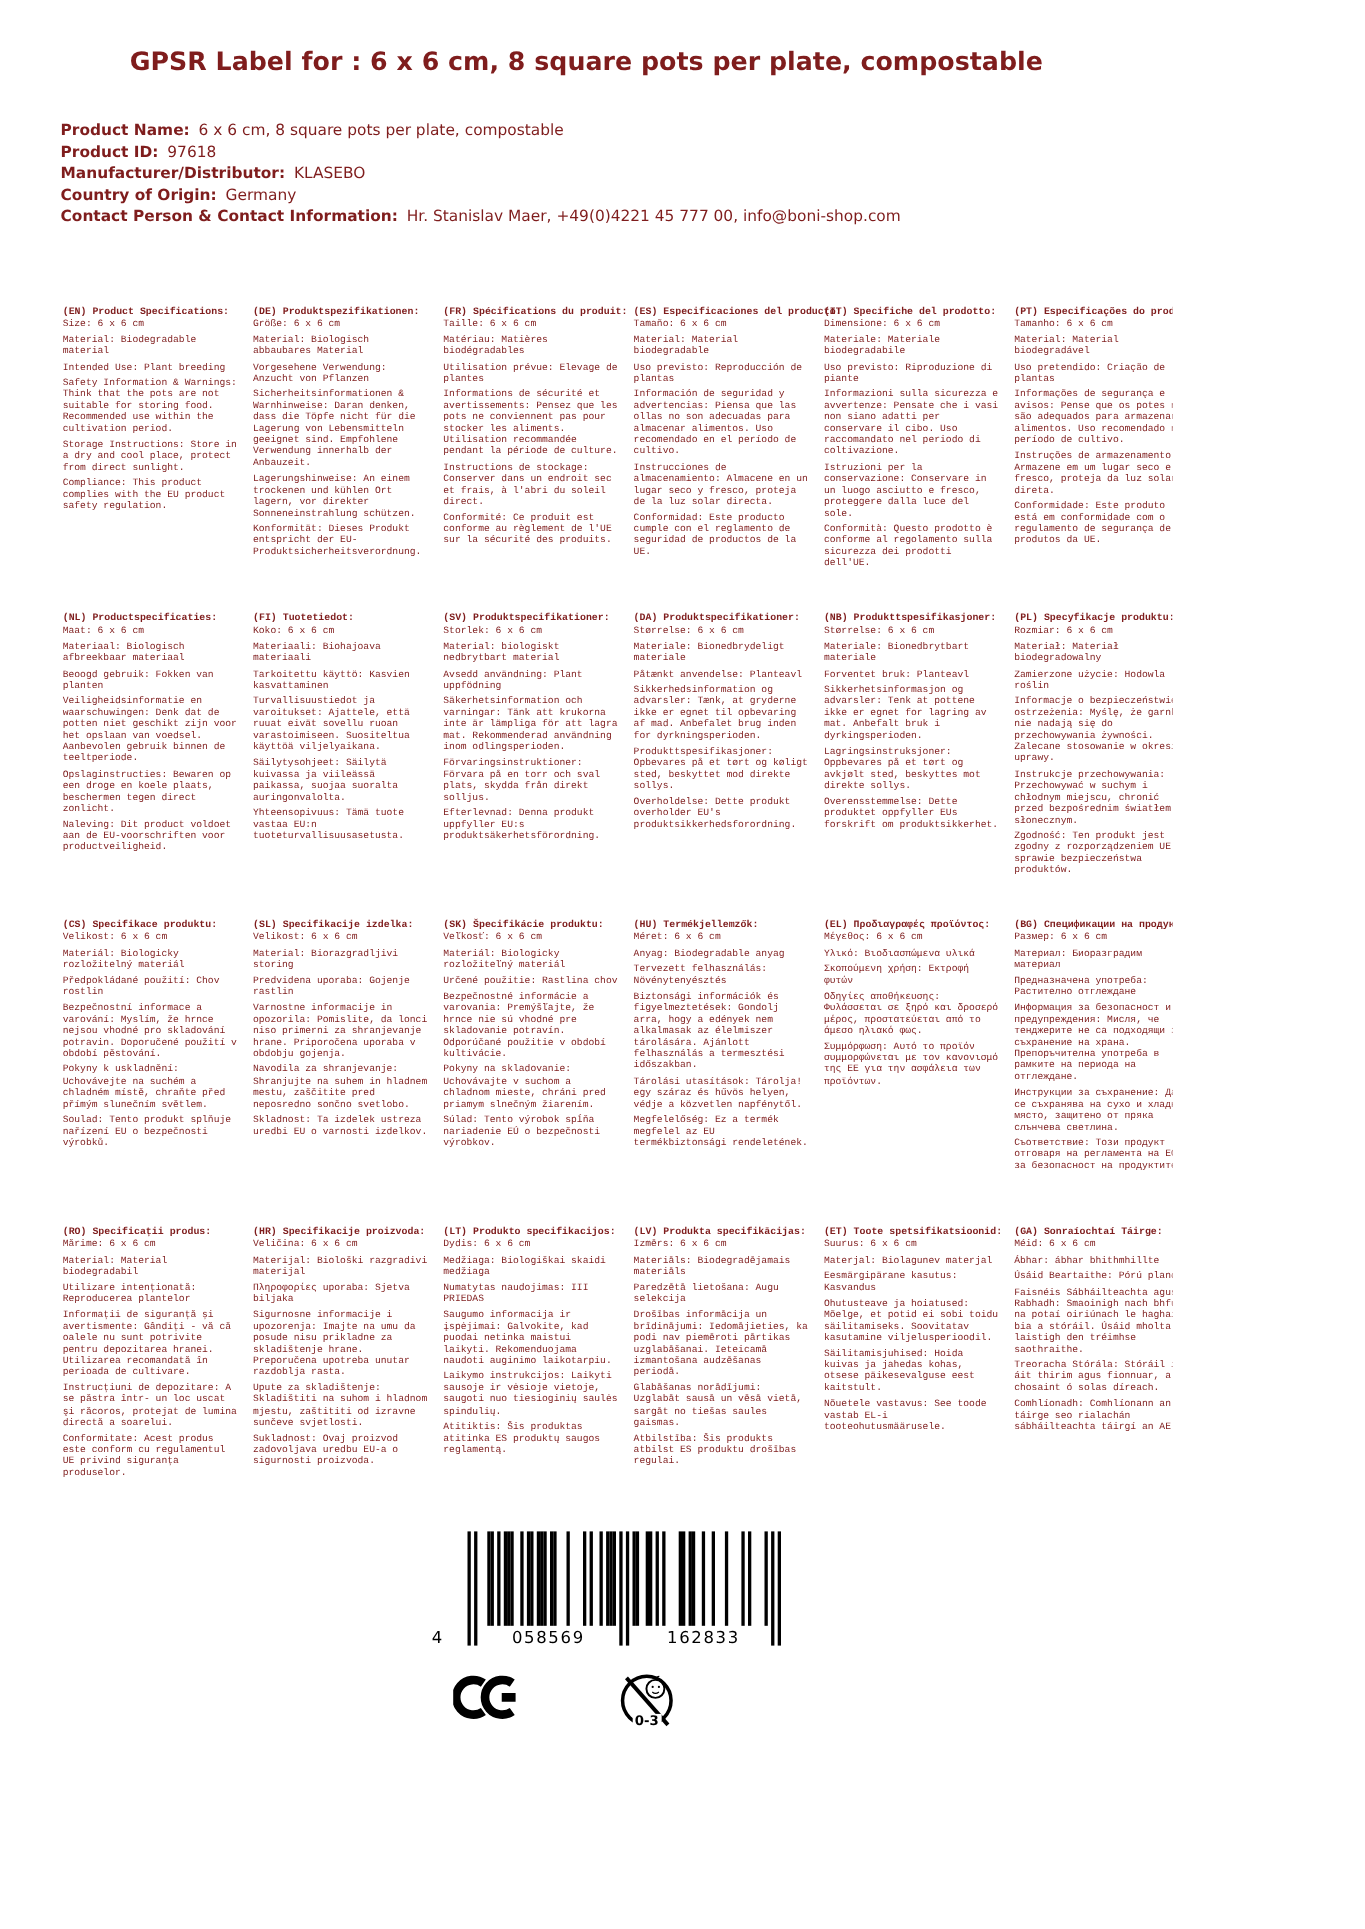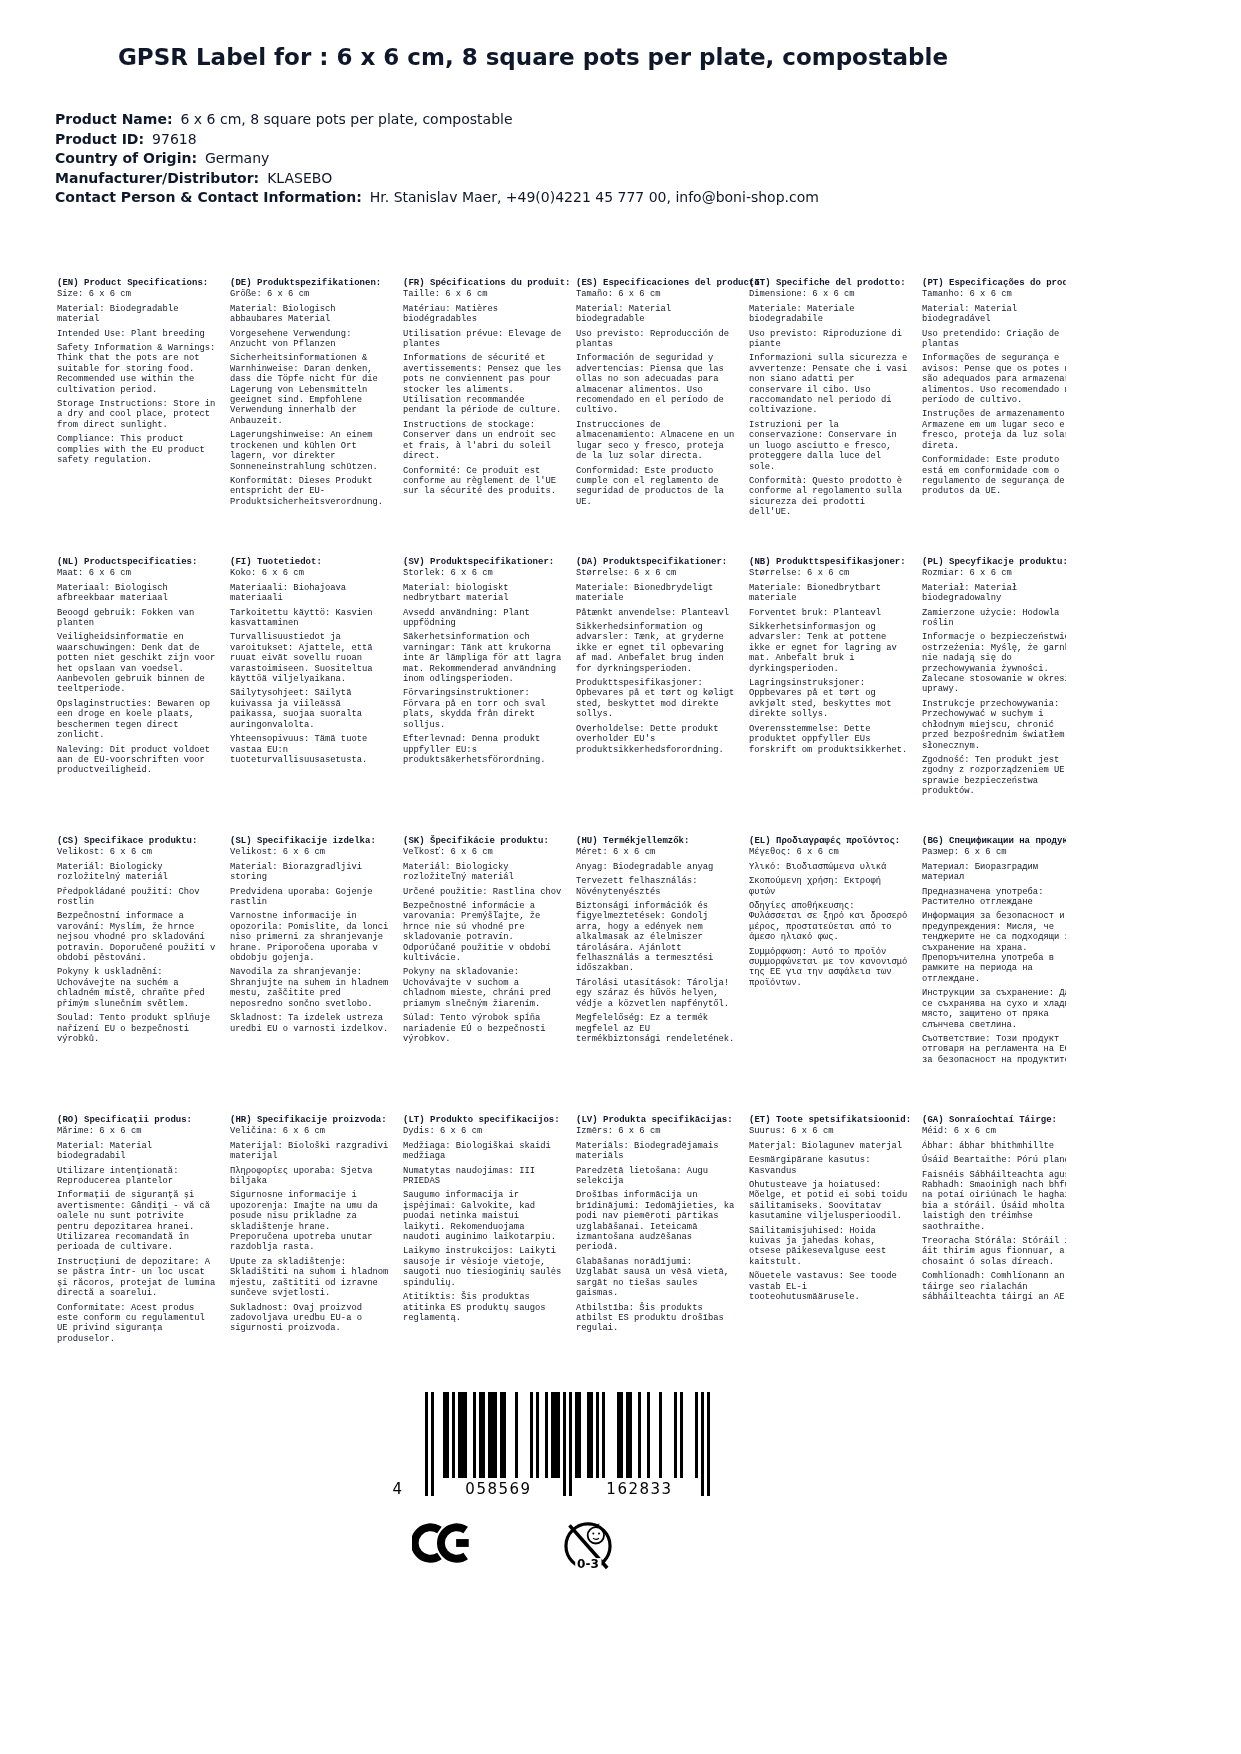--- a/index.html
+++ b/index.html
@@ -1,19 +1,19 @@
 <!DOCTYPE html>
 <html><head>
 <meta charset="utf-8">
 <style>
   * { margin:0; padding:0; box-sizing:border-box; }
   html,body { background:#fff; }
   .page {
     position:relative; width:1066px; height:1754px; background:#fff;
-    font-family:"DejaVu Sans","Liberation Sans",sans-serif; color:#0f172a; overflow:hidden;
+    font-family:"DejaVu Sans","Liberation Sans",sans-serif; color:#7f1d1d; overflow:hidden;
   }
   .title {
     position:absolute; top:44px; left:0; width:100%;
     text-align:center; font-size:23px; font-weight:700;
   }
   .product-info {
     position:absolute; top:110px; left:55px; font-size:14px; line-height:19.5px;
   }
   .pi-label { font-weight:700; margin-right:8px; }
   .grid {
@@ -36,23 +36,23 @@
 <div class="page">
 
   <h1 class="title">GPSR Label for : 6 x 6 cm, 8 square pots per plate, compostable</h1>
 
   <div class="product-info">
   <div class="pi-line"><span class="pi-label">Product Name:</span><span class="pi-value">6 x 6 cm, 8 square pots per plate, compostable</span></div>
 
   <div class="pi-line"><span class="pi-label">Product ID:</span><span class="pi-value">97618</span></div>
 
 
+  <div class="pi-line"><span class="pi-label">Manufacturer/Distributor:</span><span class="pi-value">KLASEBO</span></div>
+
   <div class="pi-line"><span class="pi-label">Country of Origin:</span><span class="pi-value">Germany</span></div>
-
-  <div class="pi-line"><span class="pi-label">Manufacturer/Distributor:</span><span class="pi-value">KLASEBO</span></div>
 
   <div class="pi-line"><span class="pi-label">Contact Person &amp; Contact Information:</span><span class="pi-value">Hr. Stanislav Maer, +49(0)4221 45 777 00, info@boni-shop.com</span></div>
 </div>
 
   <div class="grid">
   <div class="block">
     <div class="block-header">(EN) Product Specifications:</div>
     <div class="block-sections">
           <div class="section">Size: 6 x 6 cm</div>
           <div class="section">Material: Biodegradable material</div>

